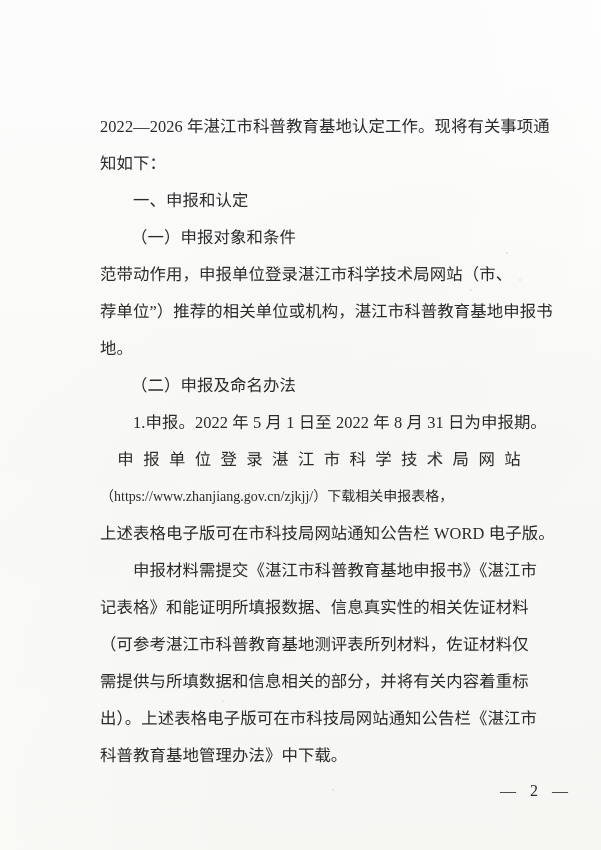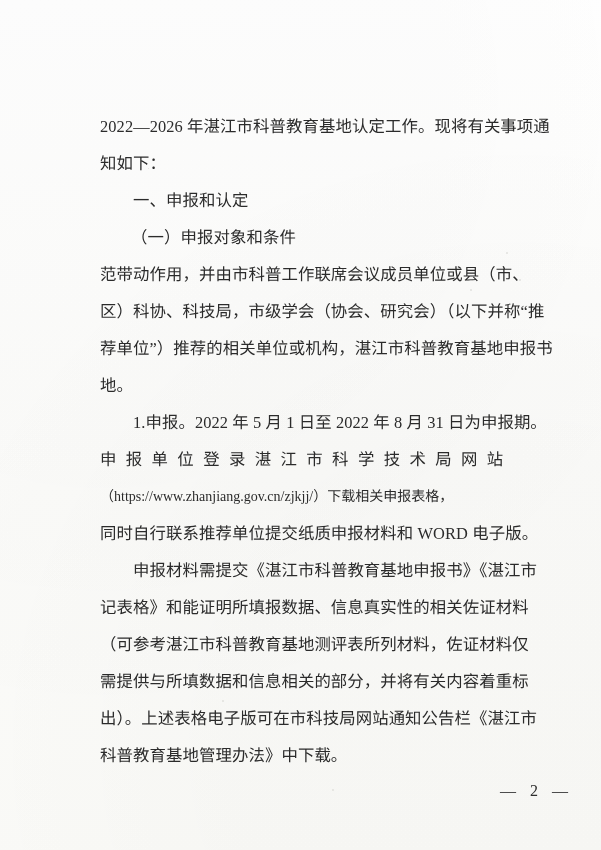--- a/index.html
+++ b/index.html
@@ -61,20 +61,21 @@
   }
 
   
   .ln.indent { padding-left: 33px; }
   .ln.indent-head { padding-left: 31px; font-family: Liberation Serif, serif; }
 
   
   .ln.spread {
     letter-spacing: 9.4px;
     padding-left: 0;
+    text-align: right;
   }
 
   .ln.latin {
     font-size: 14px;
     letter-spacing: 0;
   }
 
   .page-number {
     position: absolute;
     left: 0;
@@ -98,28 +99,28 @@
   <span class="speck" style="left:519px; top:279px; width:2px; height:2px;"></span>
   <span class="speck" style="left:470px; top:289px; width:2px; height:2px;"></span>
   <span class="speck" style="left:332px; top:789px; width:2px; height:2px;"></span>
   <span class="speck" style="left:148px; top:168px; width:1px; height:1px;"></span>
 
   <div class="text-block">
     <div class="ln">2022—2026 年湛江市科普教育基地认定工作。现将有关事项通</div>
     <div class="ln">知如下：</div>
     <div class="ln indent">一、申报和认定</div>
     <div class="ln indent-head">（一）申报对象和条件</div>
-    <div class="ln">范带动作用，并由市科普工作联席会议成员单位或县（市、</div>
-    <div class="ln">区）科协、科技局，市级学会（协会、研究会）（以下并称“推</div>
+    <div class="ln">范带动作用，申报单位登录湛江市科学技术局网站（市、</div>
     <div class="ln">荐单位”）推荐的相关单位或机构，湛江市科普教育基地申报书</div>
     <div class="ln">地。</div>
+    <div class="ln indent-head">（二）申报及命名办法</div>
     <div class="ln indent">1.申报。2022 年 5 月 1 日至 2022 年 8 月 31 日为申报期。</div>
     <div class="ln spread">申报单位登录湛江市科学技术局网站</div>
     <div class="ln latin">（https://www.zhanjiang.gov.cn/zjkjj/）下载相关申报表格，</div>
-    <div class="ln">同时自行联系推荐单位提交纸质申报材料和 WORD 电子版。</div>
+    <div class="ln">上述表格电子版可在市科技局网站通知公告栏 WORD 电子版。</div>
     <div class="ln indent">申报材料需提交《湛江市科普教育基地申报书》《湛江市</div>
     <div class="ln">记表格》和能证明所填报数据、信息真实性的相关佐证材料</div>
     <div class="ln">（可参考湛江市科普教育基地测评表所列材料，佐证材料仅</div>
     <div class="ln">需提供与所填数据和信息相关的部分，并将有关内容着重标</div>
     <div class="ln">出）。上述表格电子版可在市科技局网站通知公告栏《湛江市</div>
     <div class="ln">科普教育基地管理办法》中下载。</div>
 
   </div>
 
   <div class="page-number">— 2 —</div>

